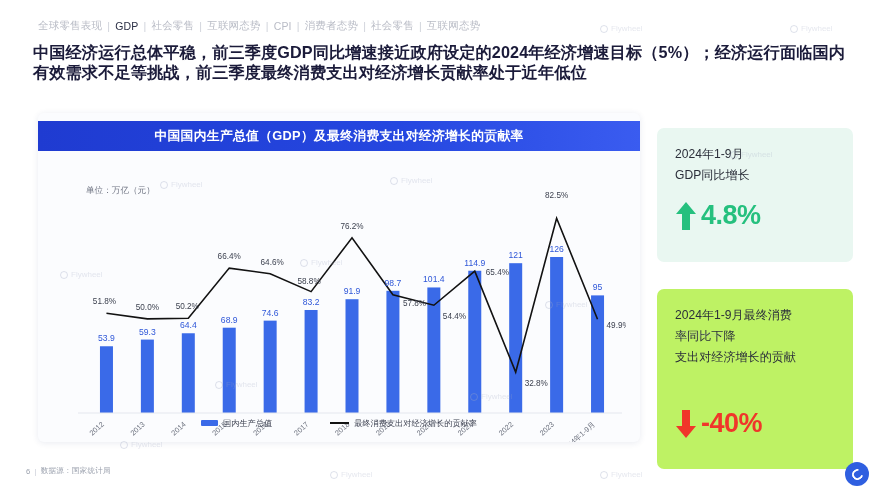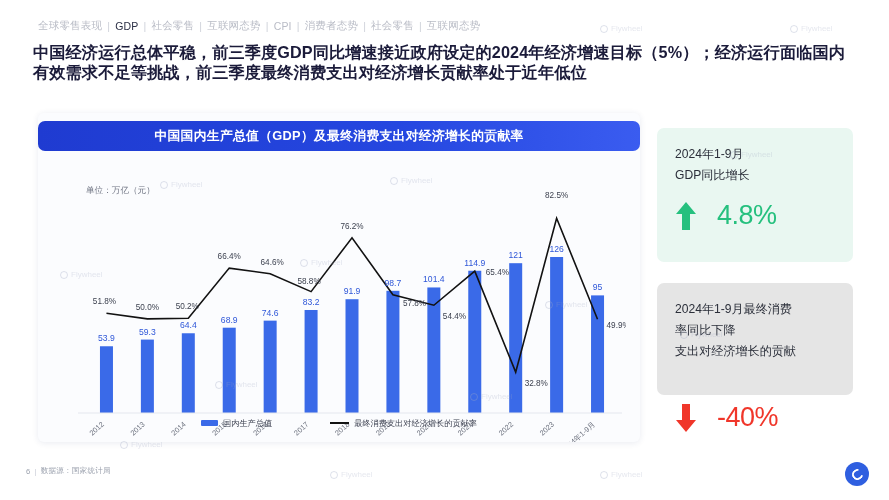--- a/index.html
+++ b/index.html
@@ -27,21 +27,21 @@
   
   .chart-card{
     position:absolute;left:38px;top:113px;width:602px;height:329px;
     background:#fbfcfe;border-radius:6px;
     box-shadow:0 1px 6px rgba(40,60,120,.10);
     overflow:hidden;
   }
   .chart-title-bar{
     position:absolute;left:0;top:8px;width:602px;height:30px;
     background:linear-gradient(90deg,#1f3bd1 0%,#2547e0 60%,#3a5cf0 100%);
-    display:flex;align-items:center;justify-content:center;border-radius:7px;
+    display:flex;align-items:center;justify-content:center;
   }
   .chart-title{
     color:#fff;font-size:12.8px;font-weight:bold;letter-spacing:.3px;
   }
   .chart-unit{
     position:absolute;left:48px;top:72px;font-size:8.6px;color:#6d7280;
   }
   .plot{
     position:absolute;left:14px;top:52px;width:574px;height:310px;
   }
@@ -53,25 +53,25 @@
   }
   .legend .li{display:flex;align-items:center;gap:5px;}
   .legend .swatch-bar{width:17px;height:6px;background:#3a6ae8;border-radius:1px;}
   .legend .swatch-line{width:19px;height:2px;background:#121212;}
   
   .panel{
     position:absolute;left:657px;width:196px;border-radius:7px;
     box-sizing:border-box;padding:16px 16px 14px 18px;
   }
   .panel.green{top:128px;height:134px;background:#e9f7f1;}
-  .panel.red{top:283px;height:112px;background:#e5e5e5;}
+  .panel.red{top:289px;height:180px;background:#bef264;}
   .panel .ptext{font-size:12.1px;line-height:21px;color:#2b2f3a;}
   .panel .pnum{
-    display:flex;align-items:center;gap:20px;margin-top:14px;
-    font-size:27px;font-weight:normal;letter-spacing:-.5px;
+    display:flex;align-items:center;gap:4px;margin-top:14px;
+    font-size:27px;font-weight:bold;letter-spacing:-.5px;
   }
   .panel.green .pnum{color:#25c07e;}
   .panel.red .pnum{color:#f0362a;margin-top:40px;}
   .arrow svg{display:block;}
   
   .footer{
     position:absolute;left:26px;top:466px;
     font-size:7.6px;color:#9aa0ad;letter-spacing:.2px;
     display:flex;align-items:center;gap:4px;
   }

